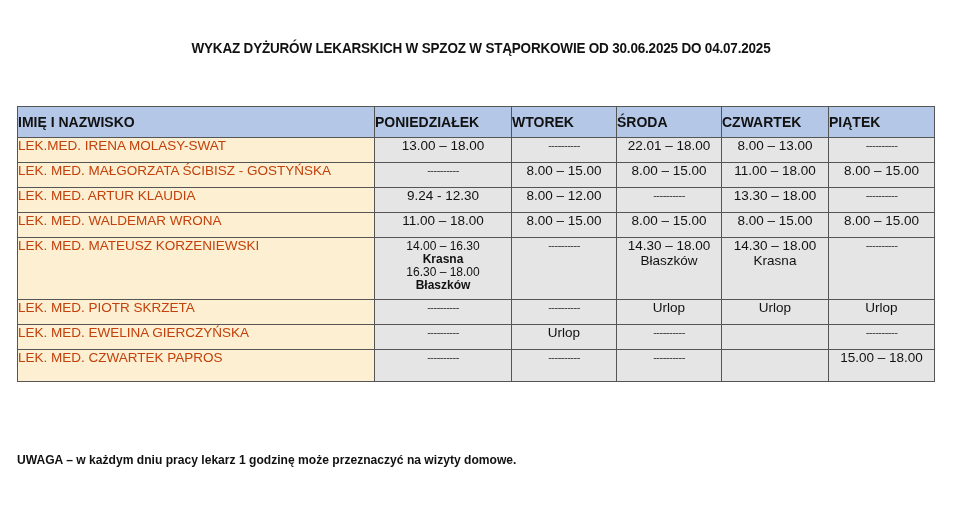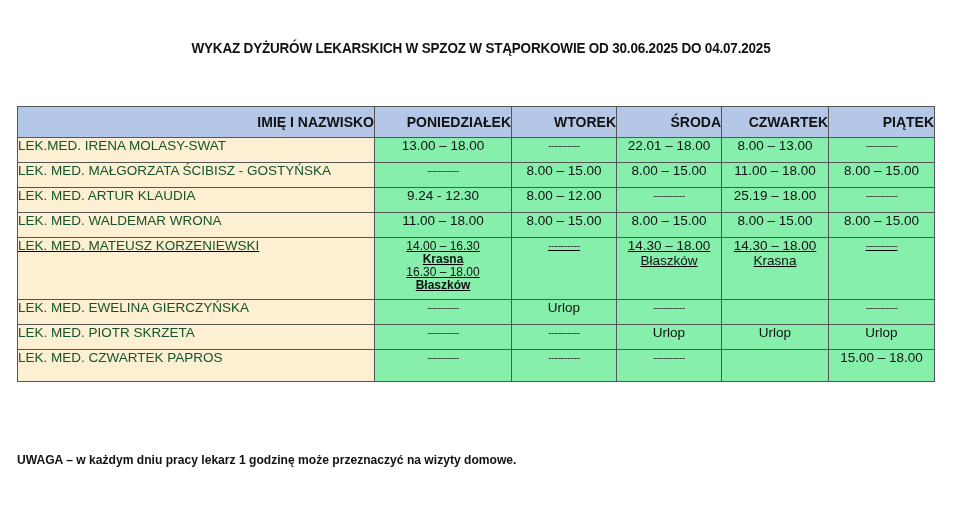--- a/index.html
+++ b/index.html
@@ -13,33 +13,33 @@
       position: absolute; left: 17px; top: 106px;
       border-collapse: collapse; table-layout: fixed;
       width: 917px;
       font-family: "Liberation Sans", sans-serif;
     }
     table.schedule th, table.schedule td {
       border: 1px solid #555; padding: 0; vertical-align: top;
     }
     table.schedule th {
       background: #b4c7e7; font-weight: bold; font-size: 14px; color: #111;
-      height: 30px; vertical-align: middle; text-align: right;
+      height: 30px; vertical-align: middle; text-align: left;
     }
     td.name {
-      background: #fdefd1; color: #14532d; font-size: 13.5px; padding: 3px 0 0 6px;
+      background: #fdefd1; color: #c2410c; font-size: 13.5px; padding: 3px 0 0 6px;
       text-align: left; white-space: nowrap;
     }
-    td.cell { background: #86efac; text-align: center; font-size: 13.5px; color: #111; padding-top: 3px; }
+    td.cell { background: #e5e5e5; text-align: center; font-size: 13.5px; color: #111; padding-top: 3px; }
     td.cell .line { display: block; line-height: 15px; }
     td.cell.multi .line { font-size: 12px; line-height: 13px; }
     td.cell.multi { padding-top: 2px; }
     .bold-line { font-weight: bold; }
     tr.r { height: 25px; }
-    tr.tall { height: 62px; text-decoration: underline; }
+    tr.tall { height: 62px; }
     tr.last { height: 32px; }
     .dash { letter-spacing: -0.5px; font-size: 11px; color: #333; }
     .note {
       position: absolute; left: 17px; top: 452px; font-size: 13px; font-weight: bold; color: #111;
       font-family: "Liberation Sans", sans-serif; transform-origin: left; transform: scaleX(0.93);
     }
     .note .note-text { font-weight: bold; }
   </style>
 </head>
 <body>
@@ -107,21 +107,21 @@
         <td class="cell">
           <span class="line">9.24 - 12.30</span>
         </td>
         <td class="cell">
           <span class="line">8.00 – 12.00</span>
         </td>
         <td class="cell">
           <span class="line dash">----------</span>
         </td>
         <td class="cell">
-          <span class="line">25.19 – 18.00</span>
+          <span class="line">13.30 – 18.00</span>
         </td>
         <td class="cell">
           <span class="line dash">----------</span>
         </td>
       </tr>
       <tr class="r">
         <td class="name">LEK. MED. WALDEMAR WRONA</td>
         <td class="cell">
           <span class="line">11.00 – 18.00</span>
         </td>
@@ -155,53 +155,53 @@
         </td>
         <td class="cell">
           <span class="line">14.30 – 18.00</span>
           <span class="line">Krasna</span>
         </td>
         <td class="cell">
           <span class="line dash">----------</span>
         </td>
       </tr>
       <tr class="r">
+        <td class="name">LEK. MED. PIOTR SKRZETA</td>
+        <td class="cell">
+          <span class="line dash">----------</span>
+        </td>
+        <td class="cell">
+          <span class="line dash">----------</span>
+        </td>
+        <td class="cell">
+          <span class="line">Urlop</span>
+        </td>
+        <td class="cell">
+          <span class="line">Urlop</span>
+        </td>
+        <td class="cell">
+          <span class="line">Urlop</span>
+        </td>
+      </tr>
+      <tr class="r">
         <td class="name">LEK. MED. EWELINA GIERCZYŃSKA</td>
         <td class="cell">
           <span class="line dash">----------</span>
         </td>
         <td class="cell">
           <span class="line">Urlop</span>
         </td>
         <td class="cell">
           <span class="line dash">----------</span>
         </td>
         <td class="cell">
           <span class="line"></span>
         </td>
         <td class="cell">
           <span class="line dash">----------</span>
-        </td>
-      </tr>
-      <tr class="r">
-        <td class="name">LEK. MED. PIOTR SKRZETA</td>
-        <td class="cell">
-          <span class="line dash">----------</span>
-        </td>
-        <td class="cell">
-          <span class="line dash">----------</span>
-        </td>
-        <td class="cell">
-          <span class="line">Urlop</span>
-        </td>
-        <td class="cell">
-          <span class="line">Urlop</span>
-        </td>
-        <td class="cell">
-          <span class="line">Urlop</span>
         </td>
       </tr>
       <tr class="last">
         <td class="name">LEK. MED. CZWARTEK PAPROS</td>
         <td class="cell">
           <span class="line dash">----------</span>
         </td>
         <td class="cell">
           <span class="line dash">----------</span>
         </td>

